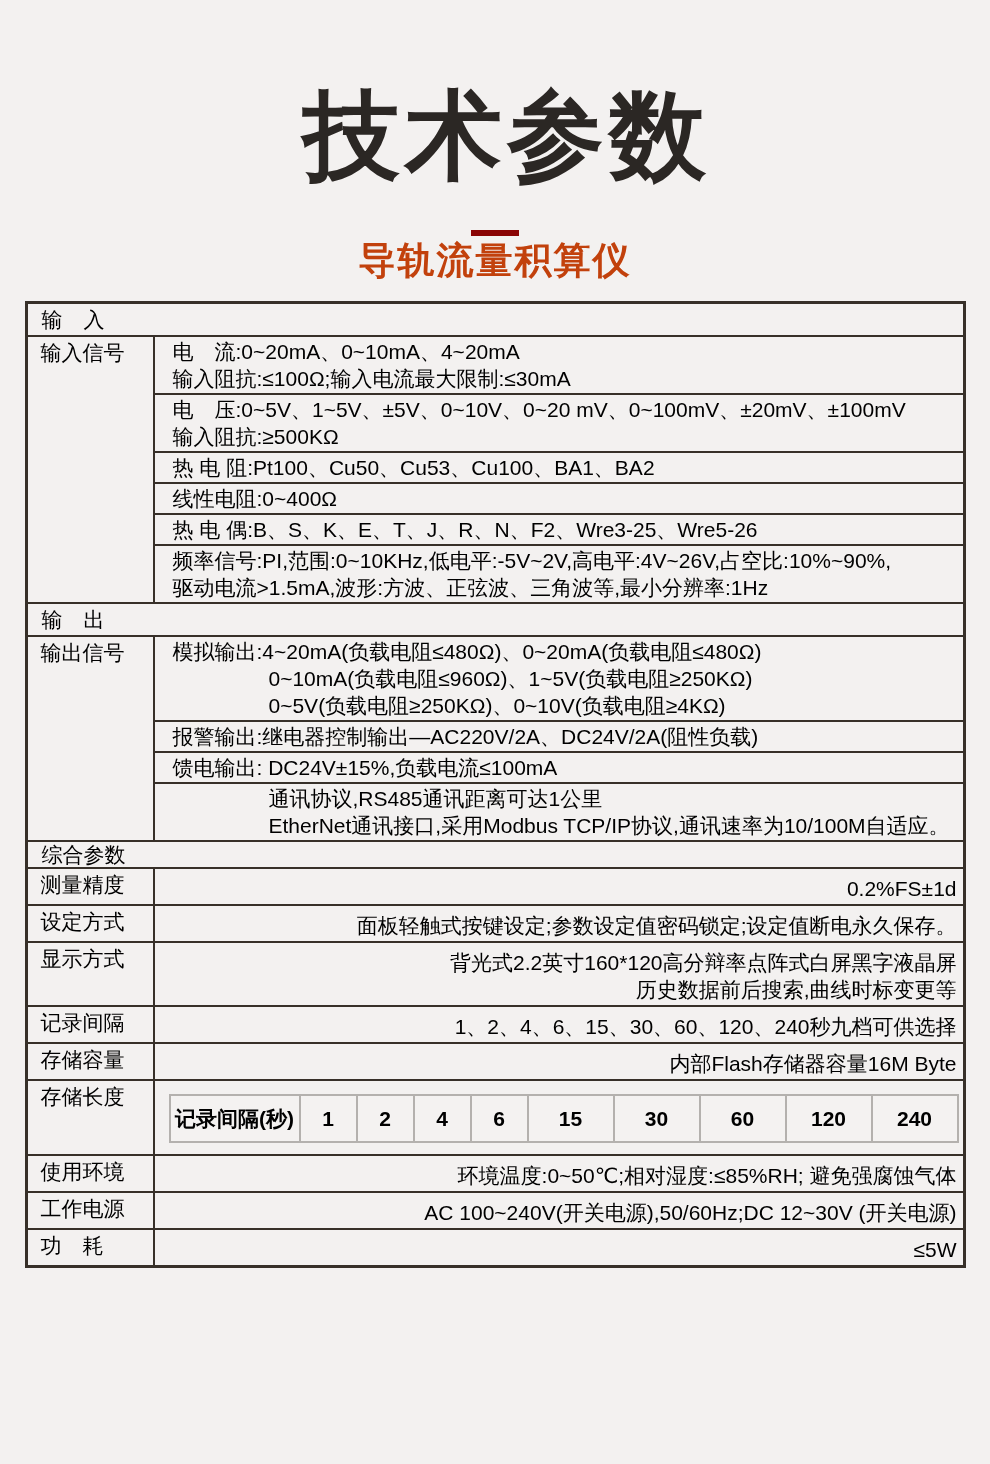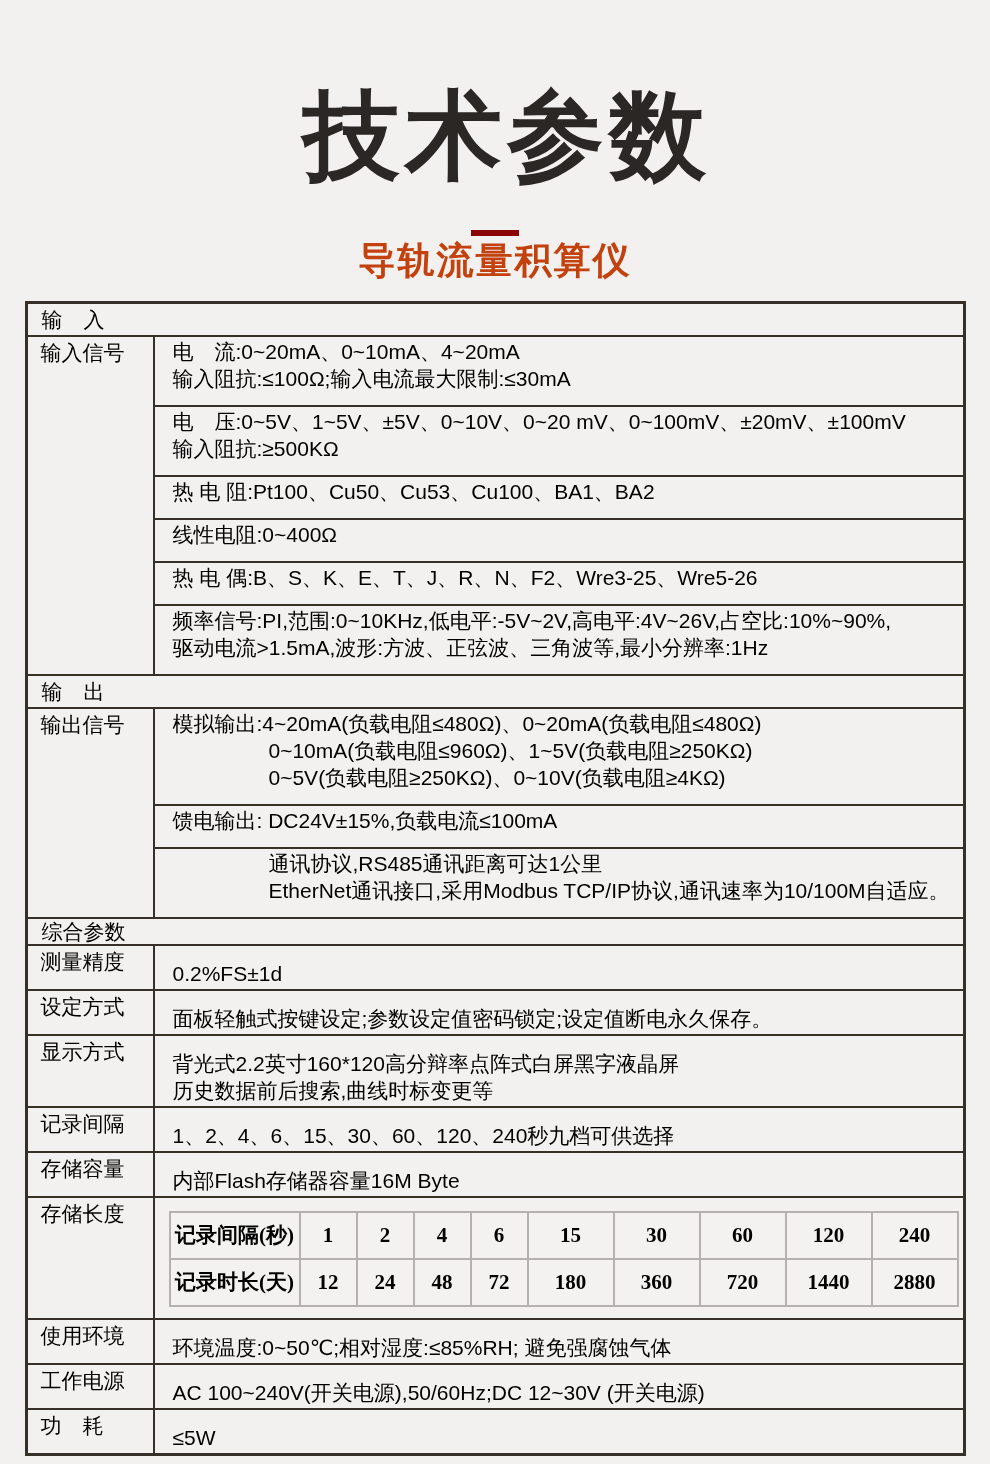--- a/index.html
+++ b/index.html
@@ -55,32 +55,33 @@
   }
   .sec-cell.tight{line-height:23px;padding-top:1px;padding-bottom:1px;}
 
   .lbl{
     flex:0 0 112px;
     padding:2px 0 2px 13px;
     border-right:2px solid #373029;
   }
   .val{
     flex:1;
-    padding:14px 6px 2px 18px;
+    padding:6px 6px 2px 18px;
+    text-align:right;
   }
   .vgroup{flex:1;display:block;min-width:0;}
-  .sub{padding:1px 6px 13px 18px;}
+  .sub{padding:1px 6px 1px 18px;}
   .sub + .sub{border-top:2px solid #373029;}
   .ln{white-space:nowrap;}
   .ln.indent{padding-left:96px;}
   .row.tall{padding-bottom:11px;}
 
   
   .mini-wrap{flex:1;padding:13px 0 11px 14px;}
-  table.mini{border-collapse:collapse;font-family:Liberation Serif, serif;}
+  table.mini{border-collapse:collapse;}
   table.mini td{
     border:2px solid #b4b1ae;
     text-align:center;
     font-size:21px;
     font-weight:600;
     height:45px;
     padding:0 4px;
     background:#f4f2f1;
     white-space:nowrap;
   }
@@ -134,20 +135,23 @@
       <div class="sec-cell">输　出</div>
     </div>
 
     <div class="row">
       <div class="lbl">输出信号</div>
       <div class="vgroup">
         <div class="sub">
           <div class="ln">模拟输出:4~20mA(负载电阻≤480Ω)、0~20mA(负载电阻≤480Ω)</div>
           <div class="ln indent">0~10mA(负载电阻≤960Ω)、1~5V(负载电阻≥250KΩ)</div>
           <div class="ln indent">0~5V(负载电阻≥250KΩ)、0~10V(负载电阻≥4KΩ)</div>
+        </div>
+        <div class="sub">
+          <div class="ln">报警输出:继电器控制输出—AC220V/2A、DC24V/2A(阻性负载)</div>
         </div>
         <div class="sub">
           <div class="ln">馈电输出: DC24V±15%,负载电流≤100mA</div>
         </div>
         <div class="sub">
           <div class="ln indent">通讯协议,RS485通讯距离可达1公里</div>
           <div class="ln indent">EtherNet通讯接口,采用Modbus TCP/IP协议,通讯速率为10/100M自适应。</div>
         </div>
       </div>
     </div>
@@ -194,32 +198,20 @@
             <td class="c-s">1</td>
             <td class="c-s">2</td>
             <td class="c-s">4</td>
             <td class="c-s">6</td>
             <td class="c-l">15</td>
             <td class="c-l">30</td>
             <td class="c-l">60</td>
             <td class="c-l">120</td>
             <td class="c-l">240</td>
           </tr>
-          <tr>
-            <td class="mh">记录时长(天)</td>
-            <td class="c-s">12</td>
-            <td class="c-s">24</td>
-            <td class="c-s">48</td>
-            <td class="c-s">72</td>
-            <td class="c-l">180</td>
-            <td class="c-l">360</td>
-            <td class="c-l">720</td>
-            <td class="c-l">1440</td>
-            <td class="c-l">2880</td>
-          </tr>
         </tbody>
           </table>
       </div>
     </div>
 
 
     <div class="row">
       <div class="lbl">使用环境</div>
       <div class="val ln">环境温度:0~50℃;相对湿度:≤85%RH; 避免强腐蚀气体</div>
     </div>

